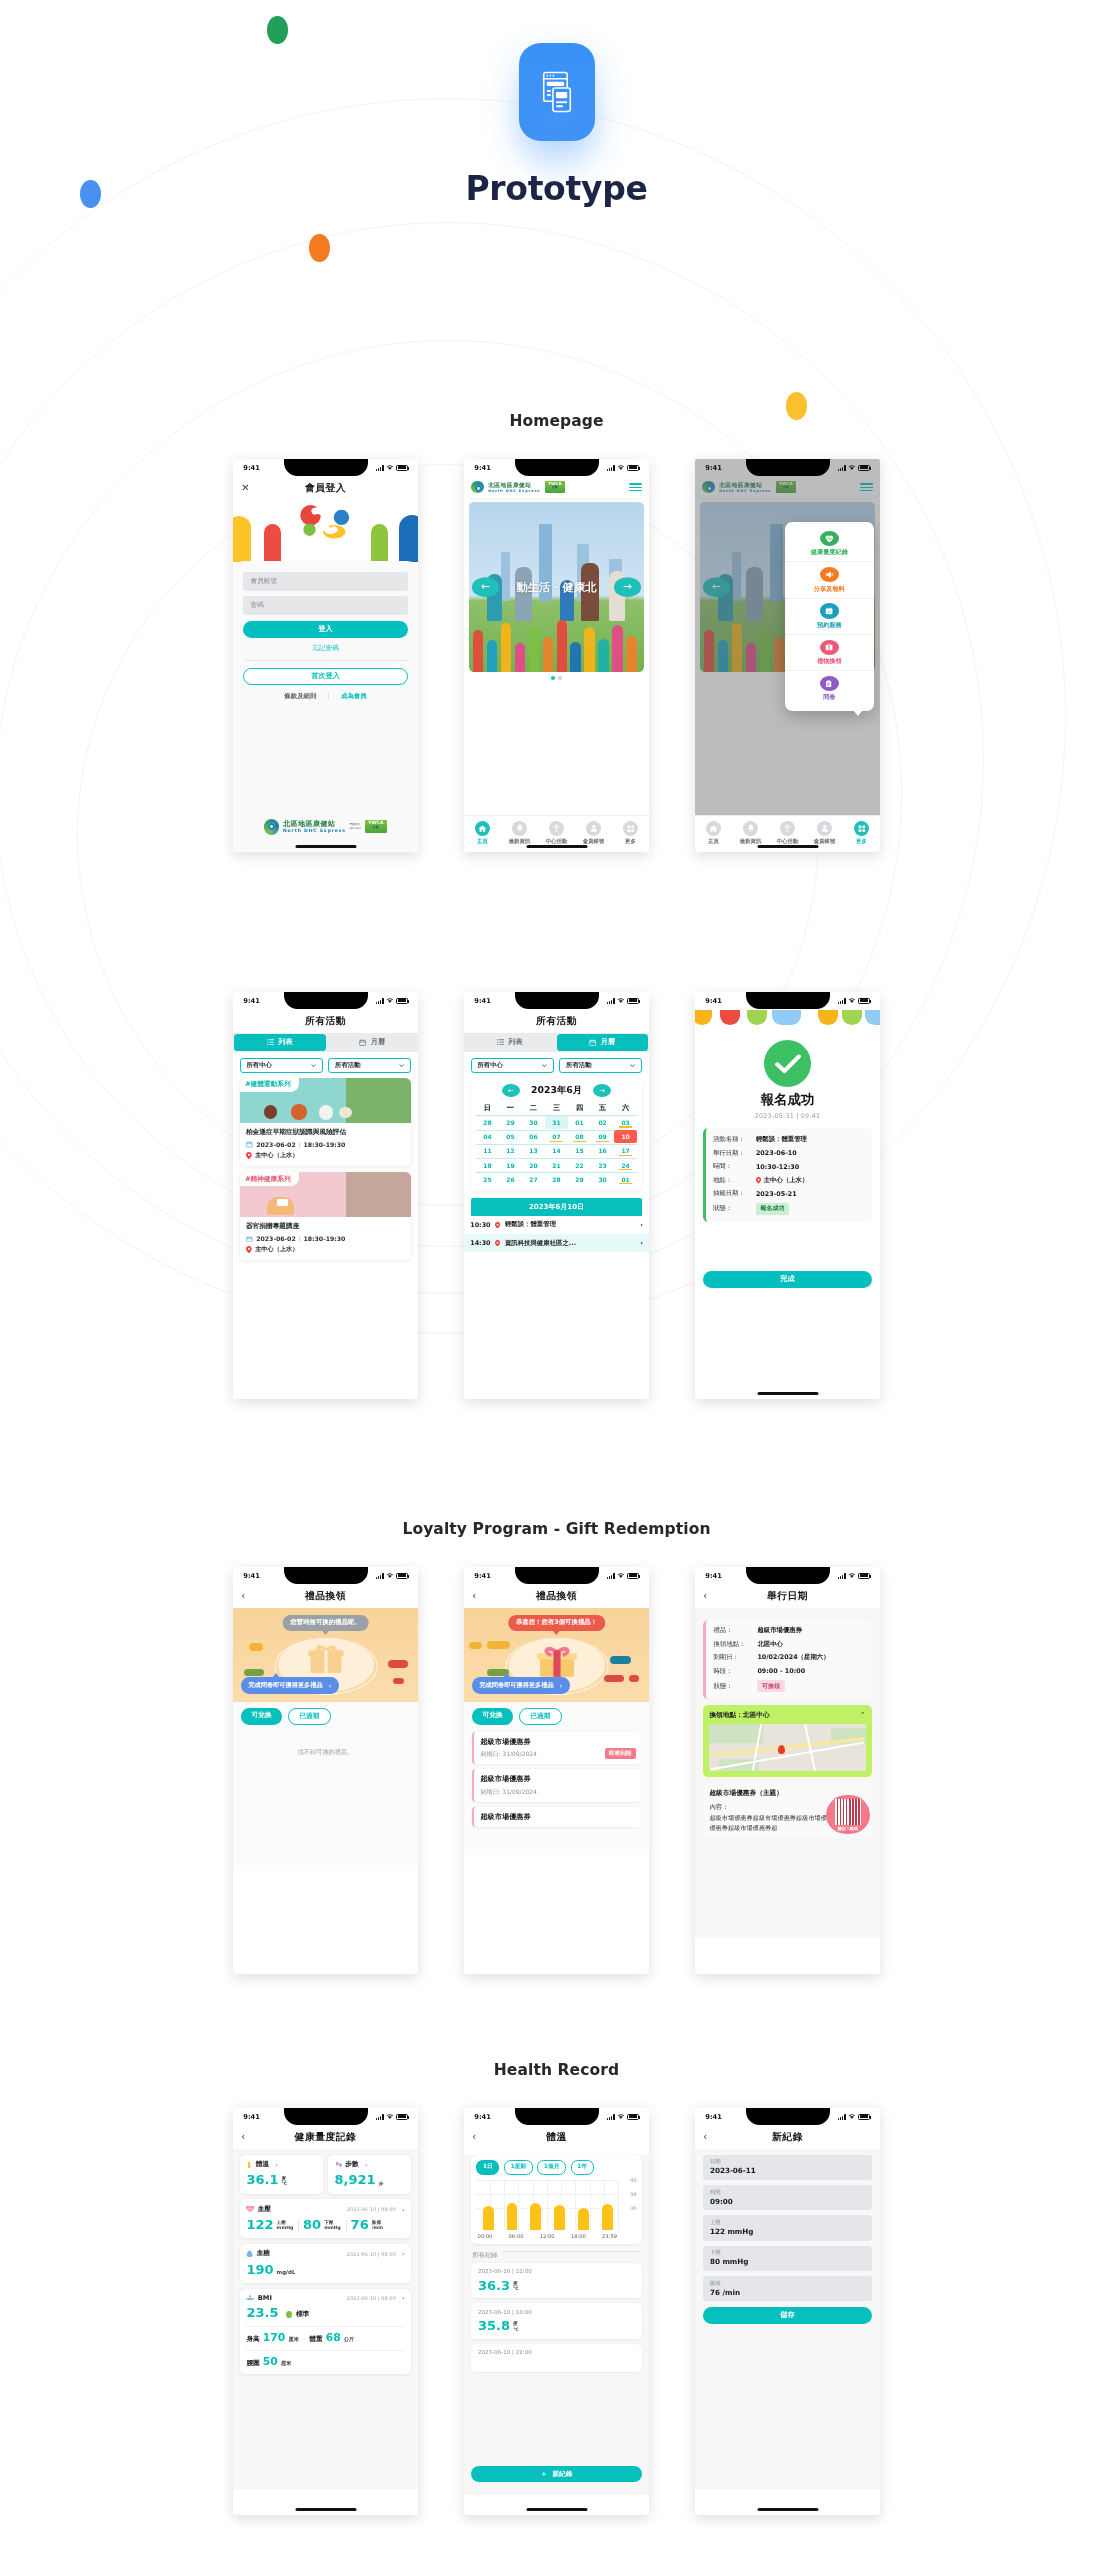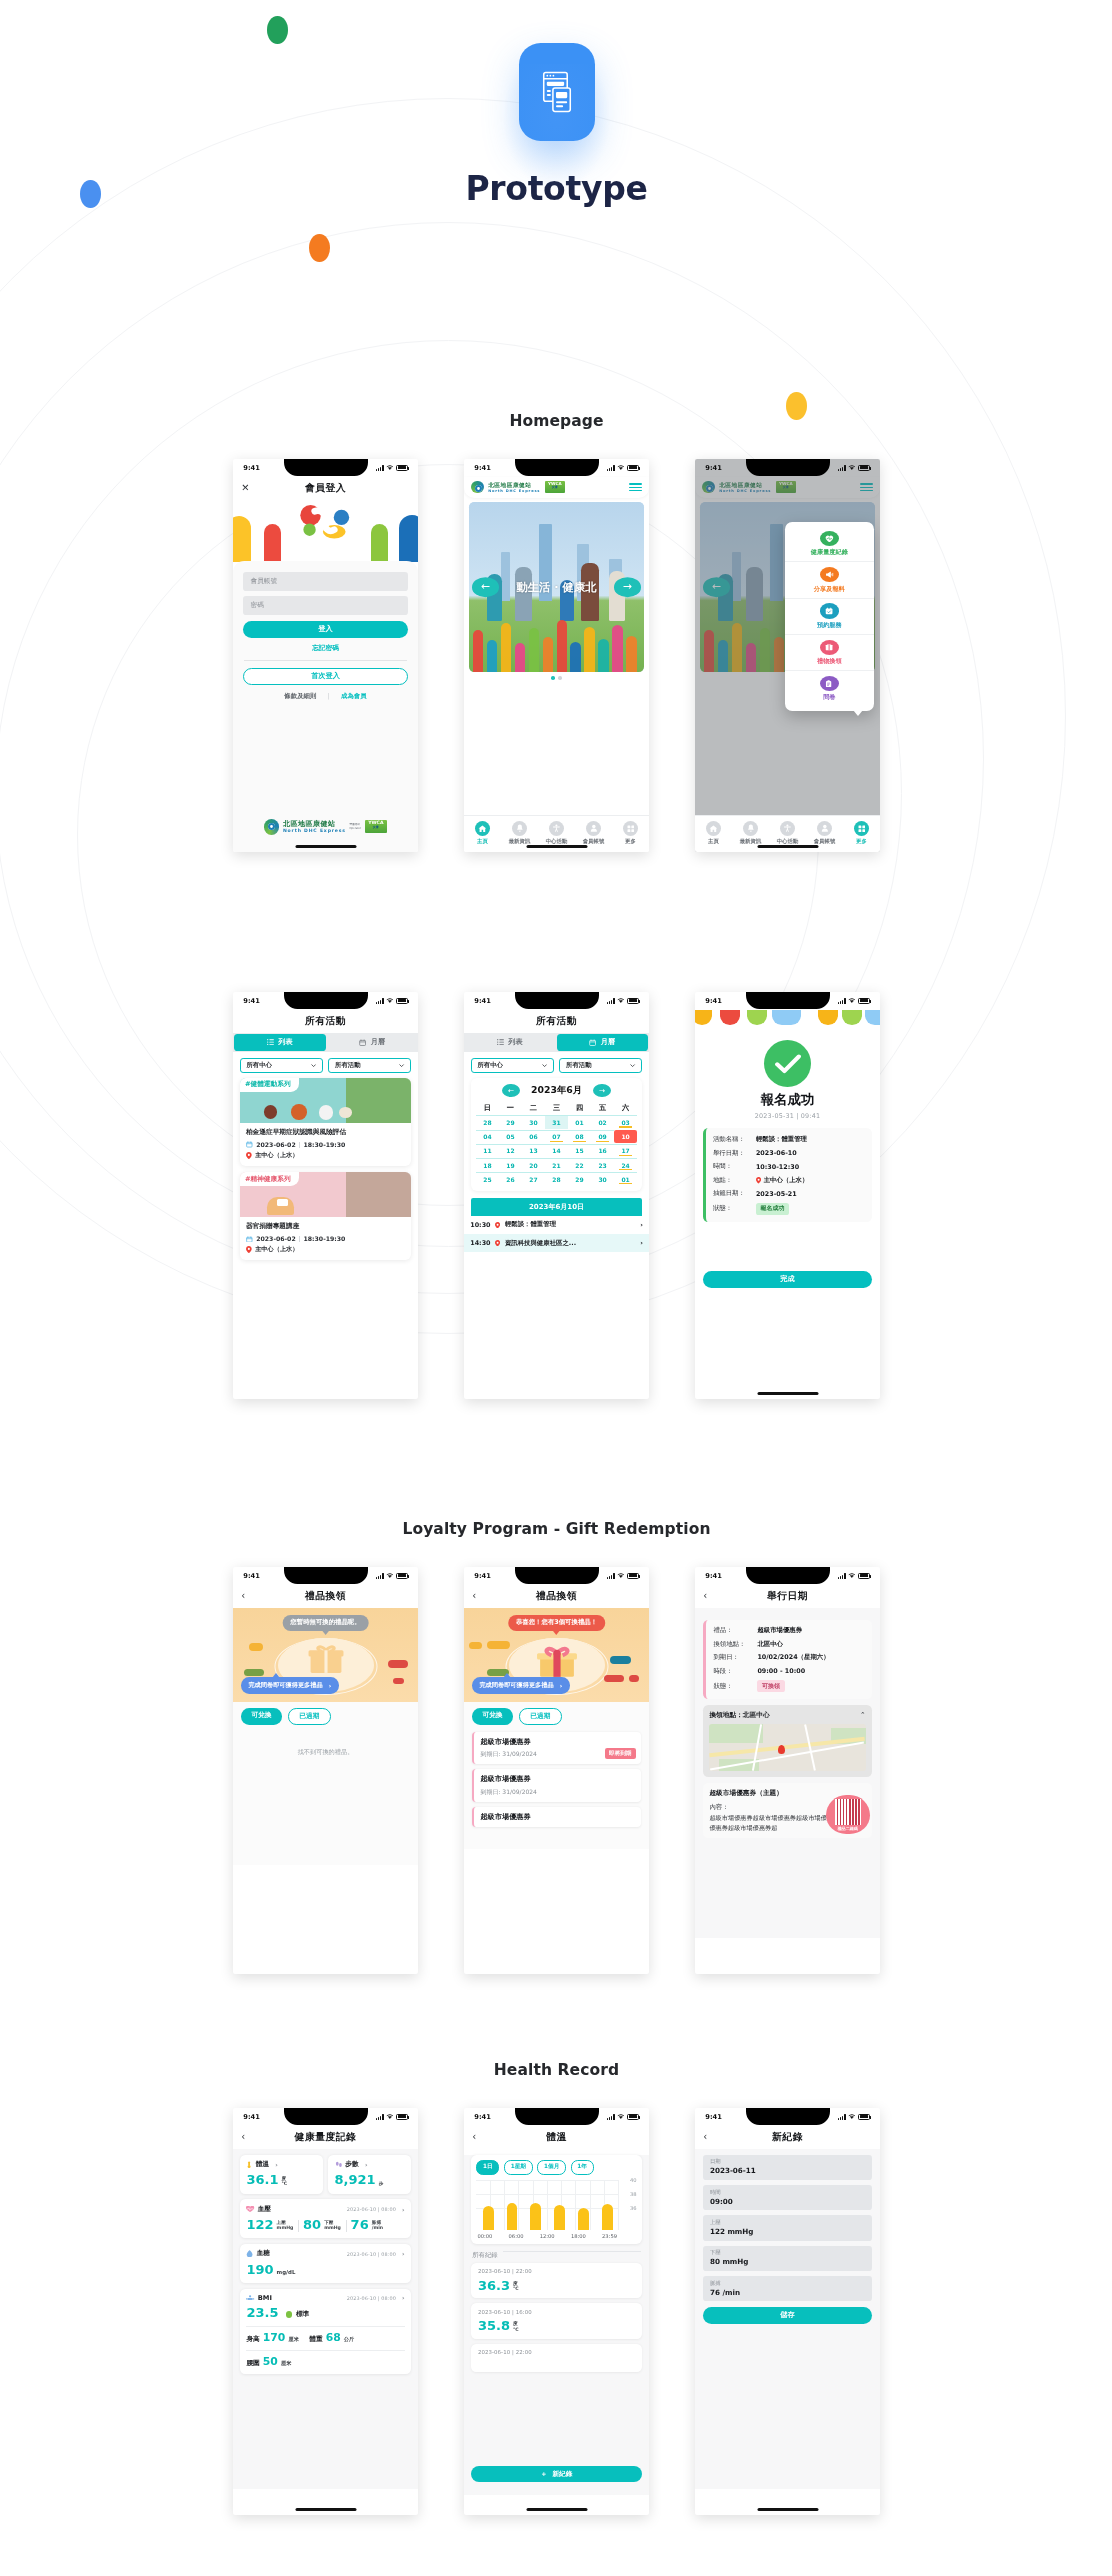--- a/index.html
+++ b/index.html
@@ -85,21 +85,21 @@
   .login-art { height:62px; position:relative; overflow:hidden; background:#fff; }
   .bar-col { position:absolute; bottom:0; border-radius:15.5px 15.5px 0 0; }
   .login-card { position:absolute; left:0; right:0; top:102px; bottom:0; background:#fafafa;
     border-radius:11.3px 11.3px 0 0; padding:11.3px 10.3px 0; }
   .tfield { height:18.5px; background:#e6e7e9; border-radius:3.1px; display:flex; align-items:center;
     padding:0 7.2px; font-size:6.7px; color:#8b8f95; margin-bottom:5.7px; }
   .btn { height:17px; border-radius:9.3px; display:flex; align-items:center; justify-content:center;
     font-size:7.2px; font-weight:700; }
   .btn-primary { background:#04bfbf; color:#fff; }
   .btn-outline { background:#fff; color:#04bfbf; border:0.8px solid #04bfbf; }
-  .link-c { text-align:center; color:#04bfbf; font-size:6.7px; font-weight:700; margin:6.2px 0; }
+  .link-c { text-align:center; color:#04bfbf; font-size:6.7px; font-weight:400; margin:6.2px 0; }
   .hr { height:0.5px; background:#e3e4e6; margin:7.2px 1px; }
   .fineprint { display:flex; align-items:center; justify-content:center; gap:11.3px; margin-top:7.2px;
     font-size:6.4px; color:#5b6066; font-weight:700; }
   .fineprint .sep { color:#c9ccd0; font-weight:400; }
   .fineprint .em { color:#04bfbf; }
   .logo-row { position:absolute; left:0; right:0; bottom:17.5px; display:flex; align-items:center;
     justify-content:center; gap:3.6px; }
   .logo-swirl { width:15.5px; height:15.5px; border-radius:50%;
     background:conic-gradient(from 200deg,#7ac143,#2e9e6b,#1b7fb5,#7ac143); position:relative; }
   .logo-swirl::after{content:"";position:absolute;left:4.1px;top:4.1px;width:7.2px;height:7.2px;border-radius:50%;
@@ -229,21 +229,21 @@
   .empty-note { text-align:center; font-size:6.2px; color:#9aa0a6; padding:17.5px 0; background:#fbfbfb; }
   .cpn { margin:0 8.2px 5.2px; background:#fff; border-radius:4.1px; border-left:2.6px solid #f6a9c2;
     padding:5.2px 6.2px; box-shadow:0 0.5px 2.6px rgba(0,0,0,.07); position:relative; }
   .cpn .t { font-size:7.2px; font-weight:700; color:#17191d; }
   .cpn .d { font-size:6px; color:#8b9096; margin-top:3.1px; }
   .cpn .soon { position:absolute; right:5.2px; bottom:4.6px; background:#f4798a; color:#fff; font-size:5.7px;
     font-weight:700; padding:1.5px 4.1px; border-radius:2.1px; }
   .det-card { margin:6.2px 8.2px 0; background:#fafafa; border-radius:5.2px; border-left:3.6px solid #f6a9c2;
     padding:6.2px 5.2px 6.2px 7.2px; }
   .badge-p { background:#fbd9e3; color:#c2456a; font-size:6px; font-weight:700; padding:1.5px 4.6px; border-radius:2.6px; }
-  .acc { margin:6.2px 8.2px 0; background:#e5e5e5; border-radius:5.2px; padding:5.7px 6.2px; }
+  .acc { margin:6.2px 8.2px 0; background:#bef264; border-radius:5.2px; padding:5.7px 6.2px; }
   .acc-h { display:flex; align-items:center; font-size:6.7px; font-weight:700; color:#17191d; }
   .acc-h .chev { margin-left:auto; color:#4a4d52; }
   .map { height:47px; margin-top:4.6px; border-radius:3.1px; position:relative; overflow:hidden;
     background:#e8e4dc; }
   .map .grn { position:absolute; background:#cfe3c2; }
   .map .rd { position:absolute; background:#fff; }
   .map .rdy { position:absolute; background:#f6e7a8; }
   .pin { position:absolute; left:44%; top:44%; width:6.7px; height:8.8px; background:#e8392c;
     border-radius:50% 50% 50% 50%/60% 60% 40% 40%; }
   .qr-card { margin:6.2px 8.2px 0; background:#fafafa; border-radius:5.2px; padding:6.2px; position:relative; }

